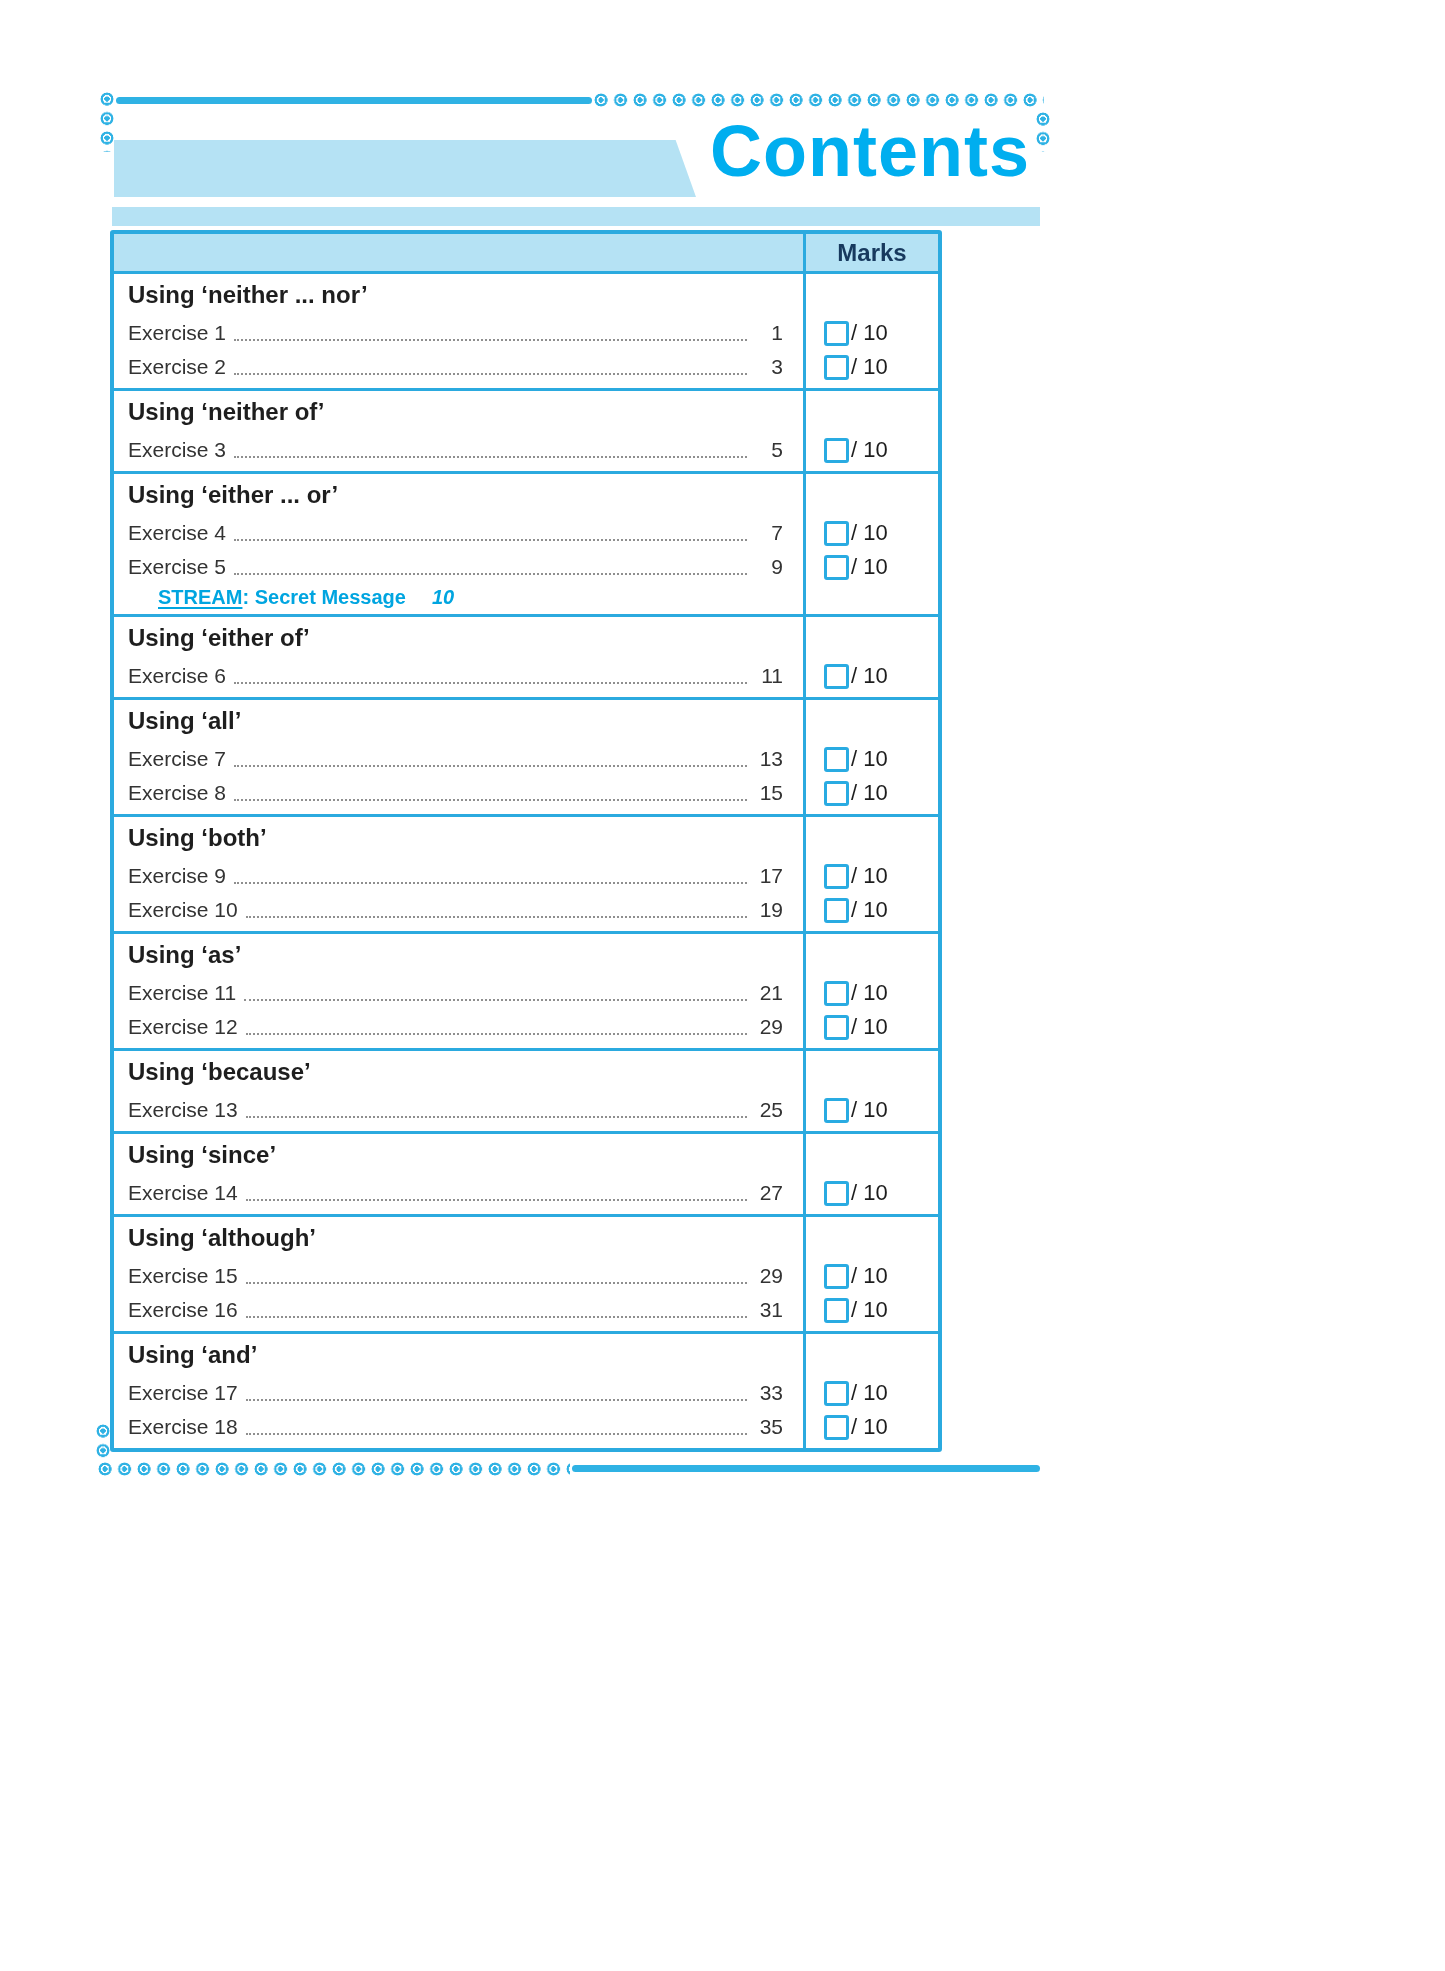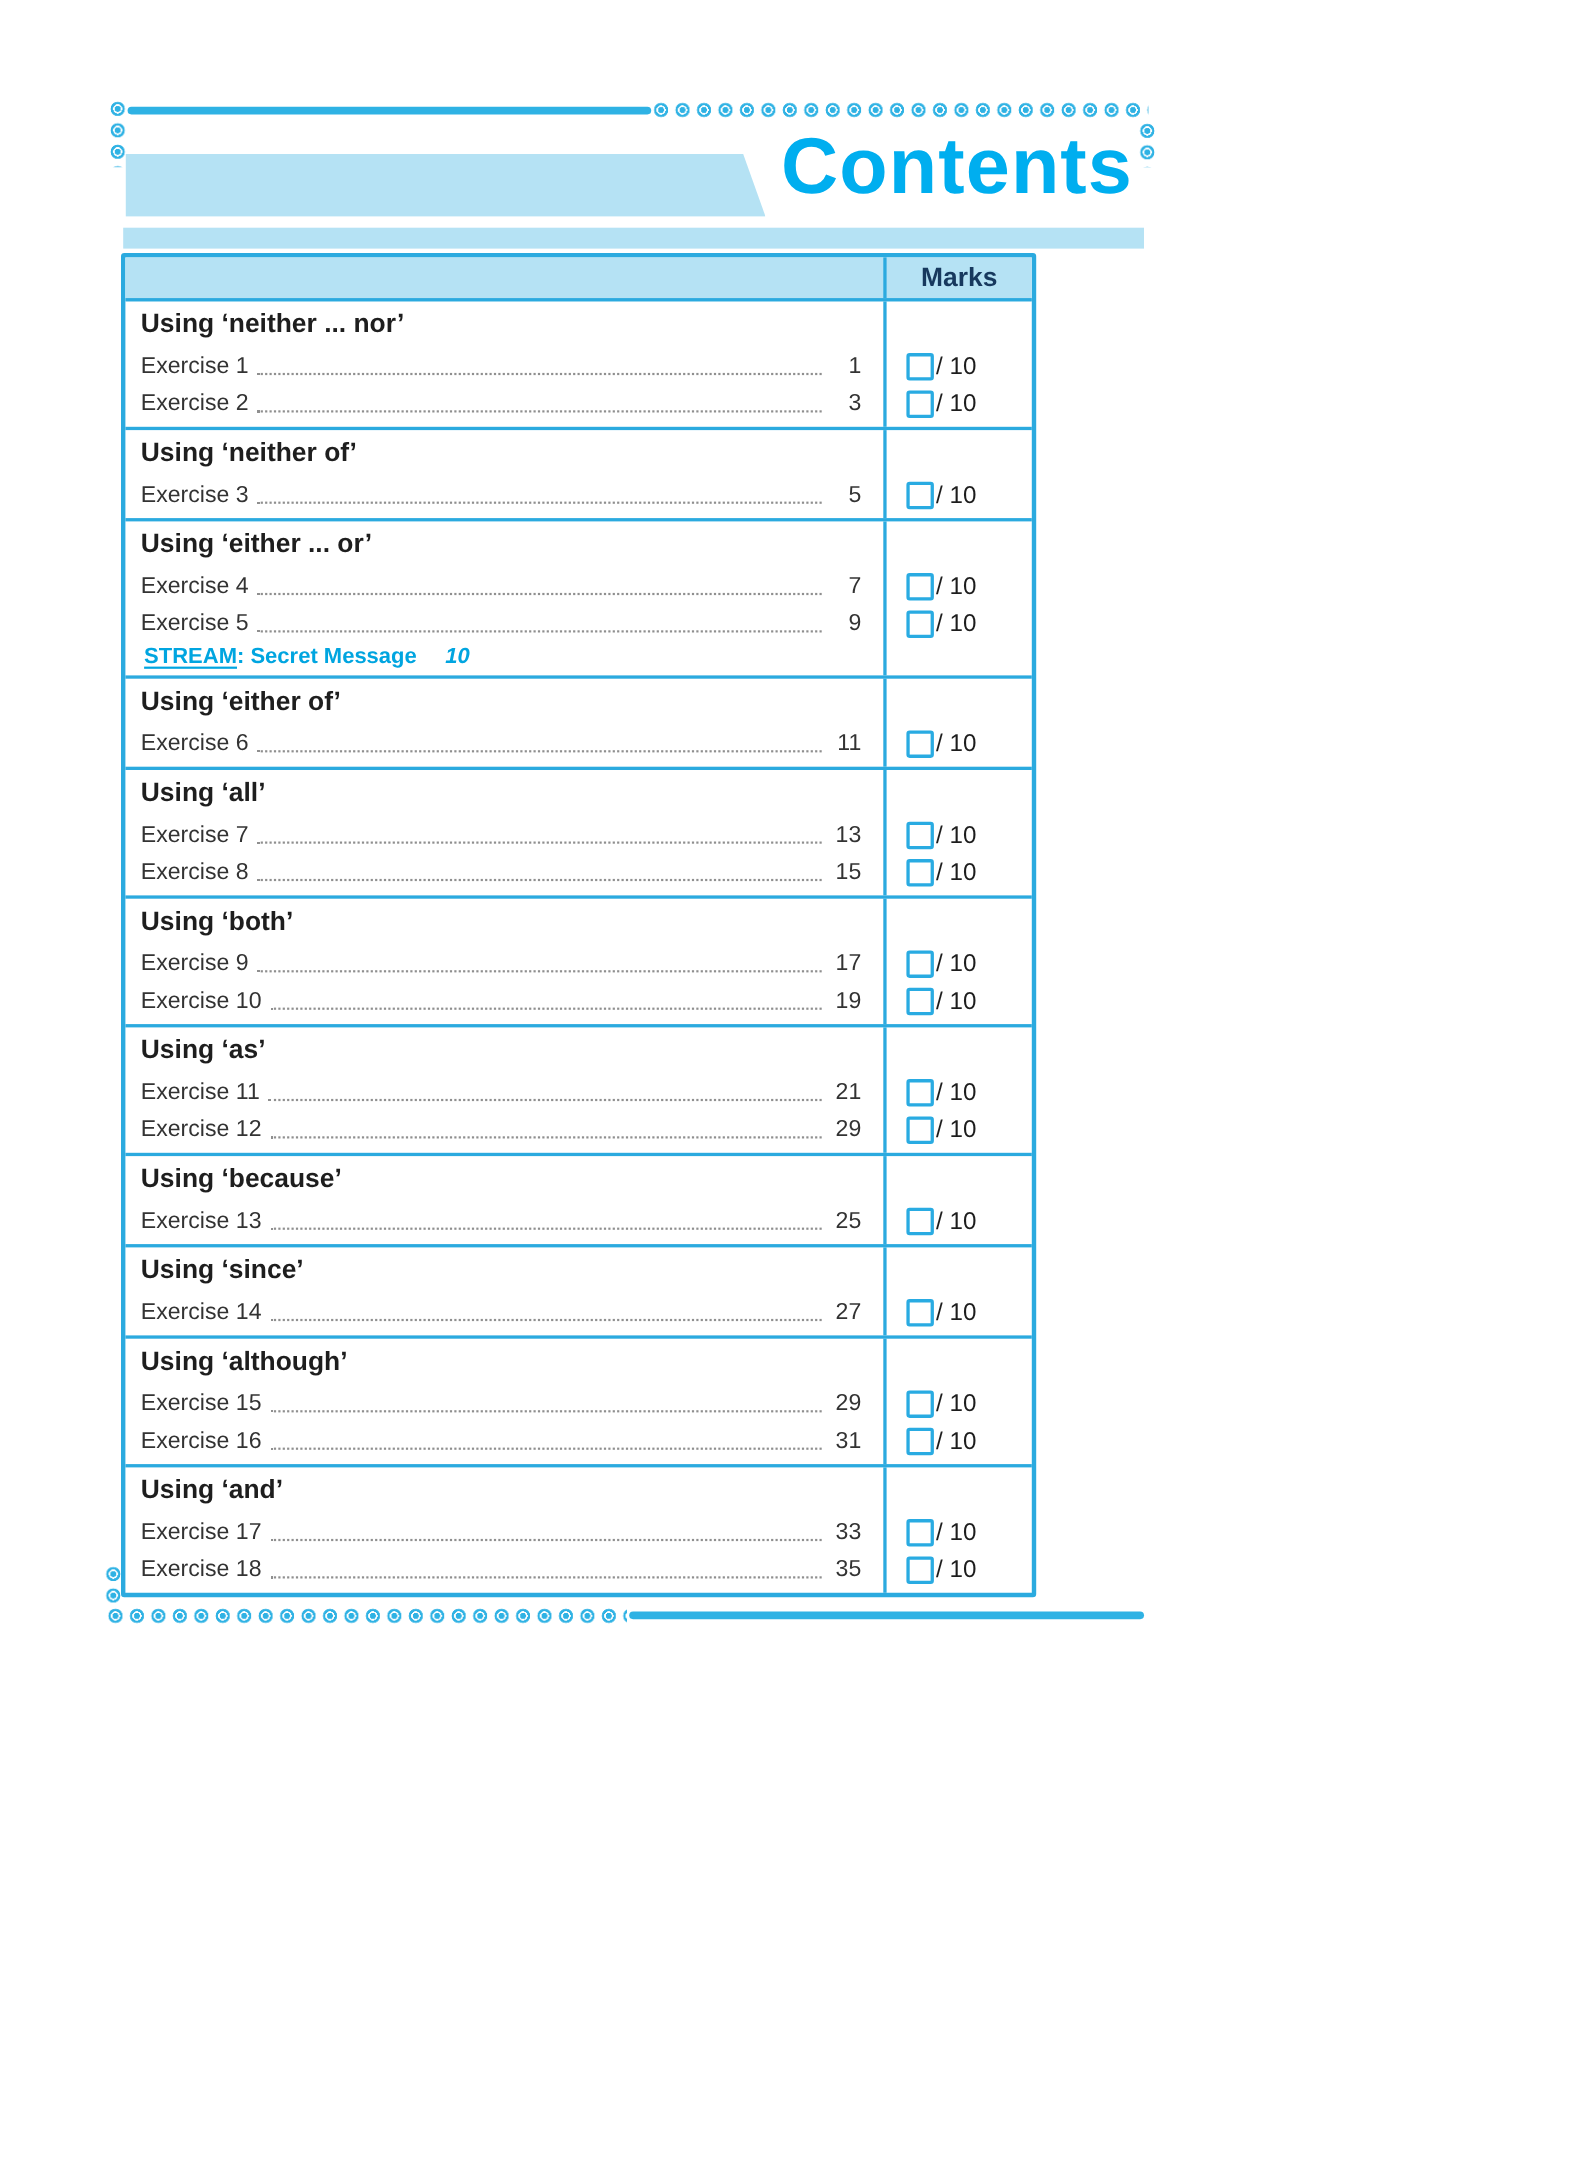--- a/index.html
+++ b/index.html
@@ -82,21 +82,21 @@
   .marks-spacer { height: 42px; }
   .marks-cell { height: 34px; display: flex; align-items: center; padding-left: 18px; }
   .checkbox {
     width: 25px; height: 25px; border: 3px solid #29abe2;
     border-radius: 3px; background: #ffffff; flex: 0 0 auto;
   }
   .marks-value { font-size: 22px; color: #1d1d1d; margin-left: 2px; white-space: nowrap; }
 
   .stream-row {
     height: 26px; display: flex; align-items: center;
-    padding-left: 17px; font-size: 20px; font-weight: bold; color: #00a5e0;
+    padding-left: 44px; font-size: 20px; font-weight: bold; color: #00a5e0;
   }
   .stream-label { text-decoration: underline; text-underline-offset: 3px; }
   .stream-rest { white-space: pre; }
   .stream-page { font-style: italic; margin-left: 26px; }
 </style>
 </head>
 <body>
 
 <div class="solid-line" id="deco-top-solid"></div>
 <div class="bead-h" id="deco-top-beads"></div>

